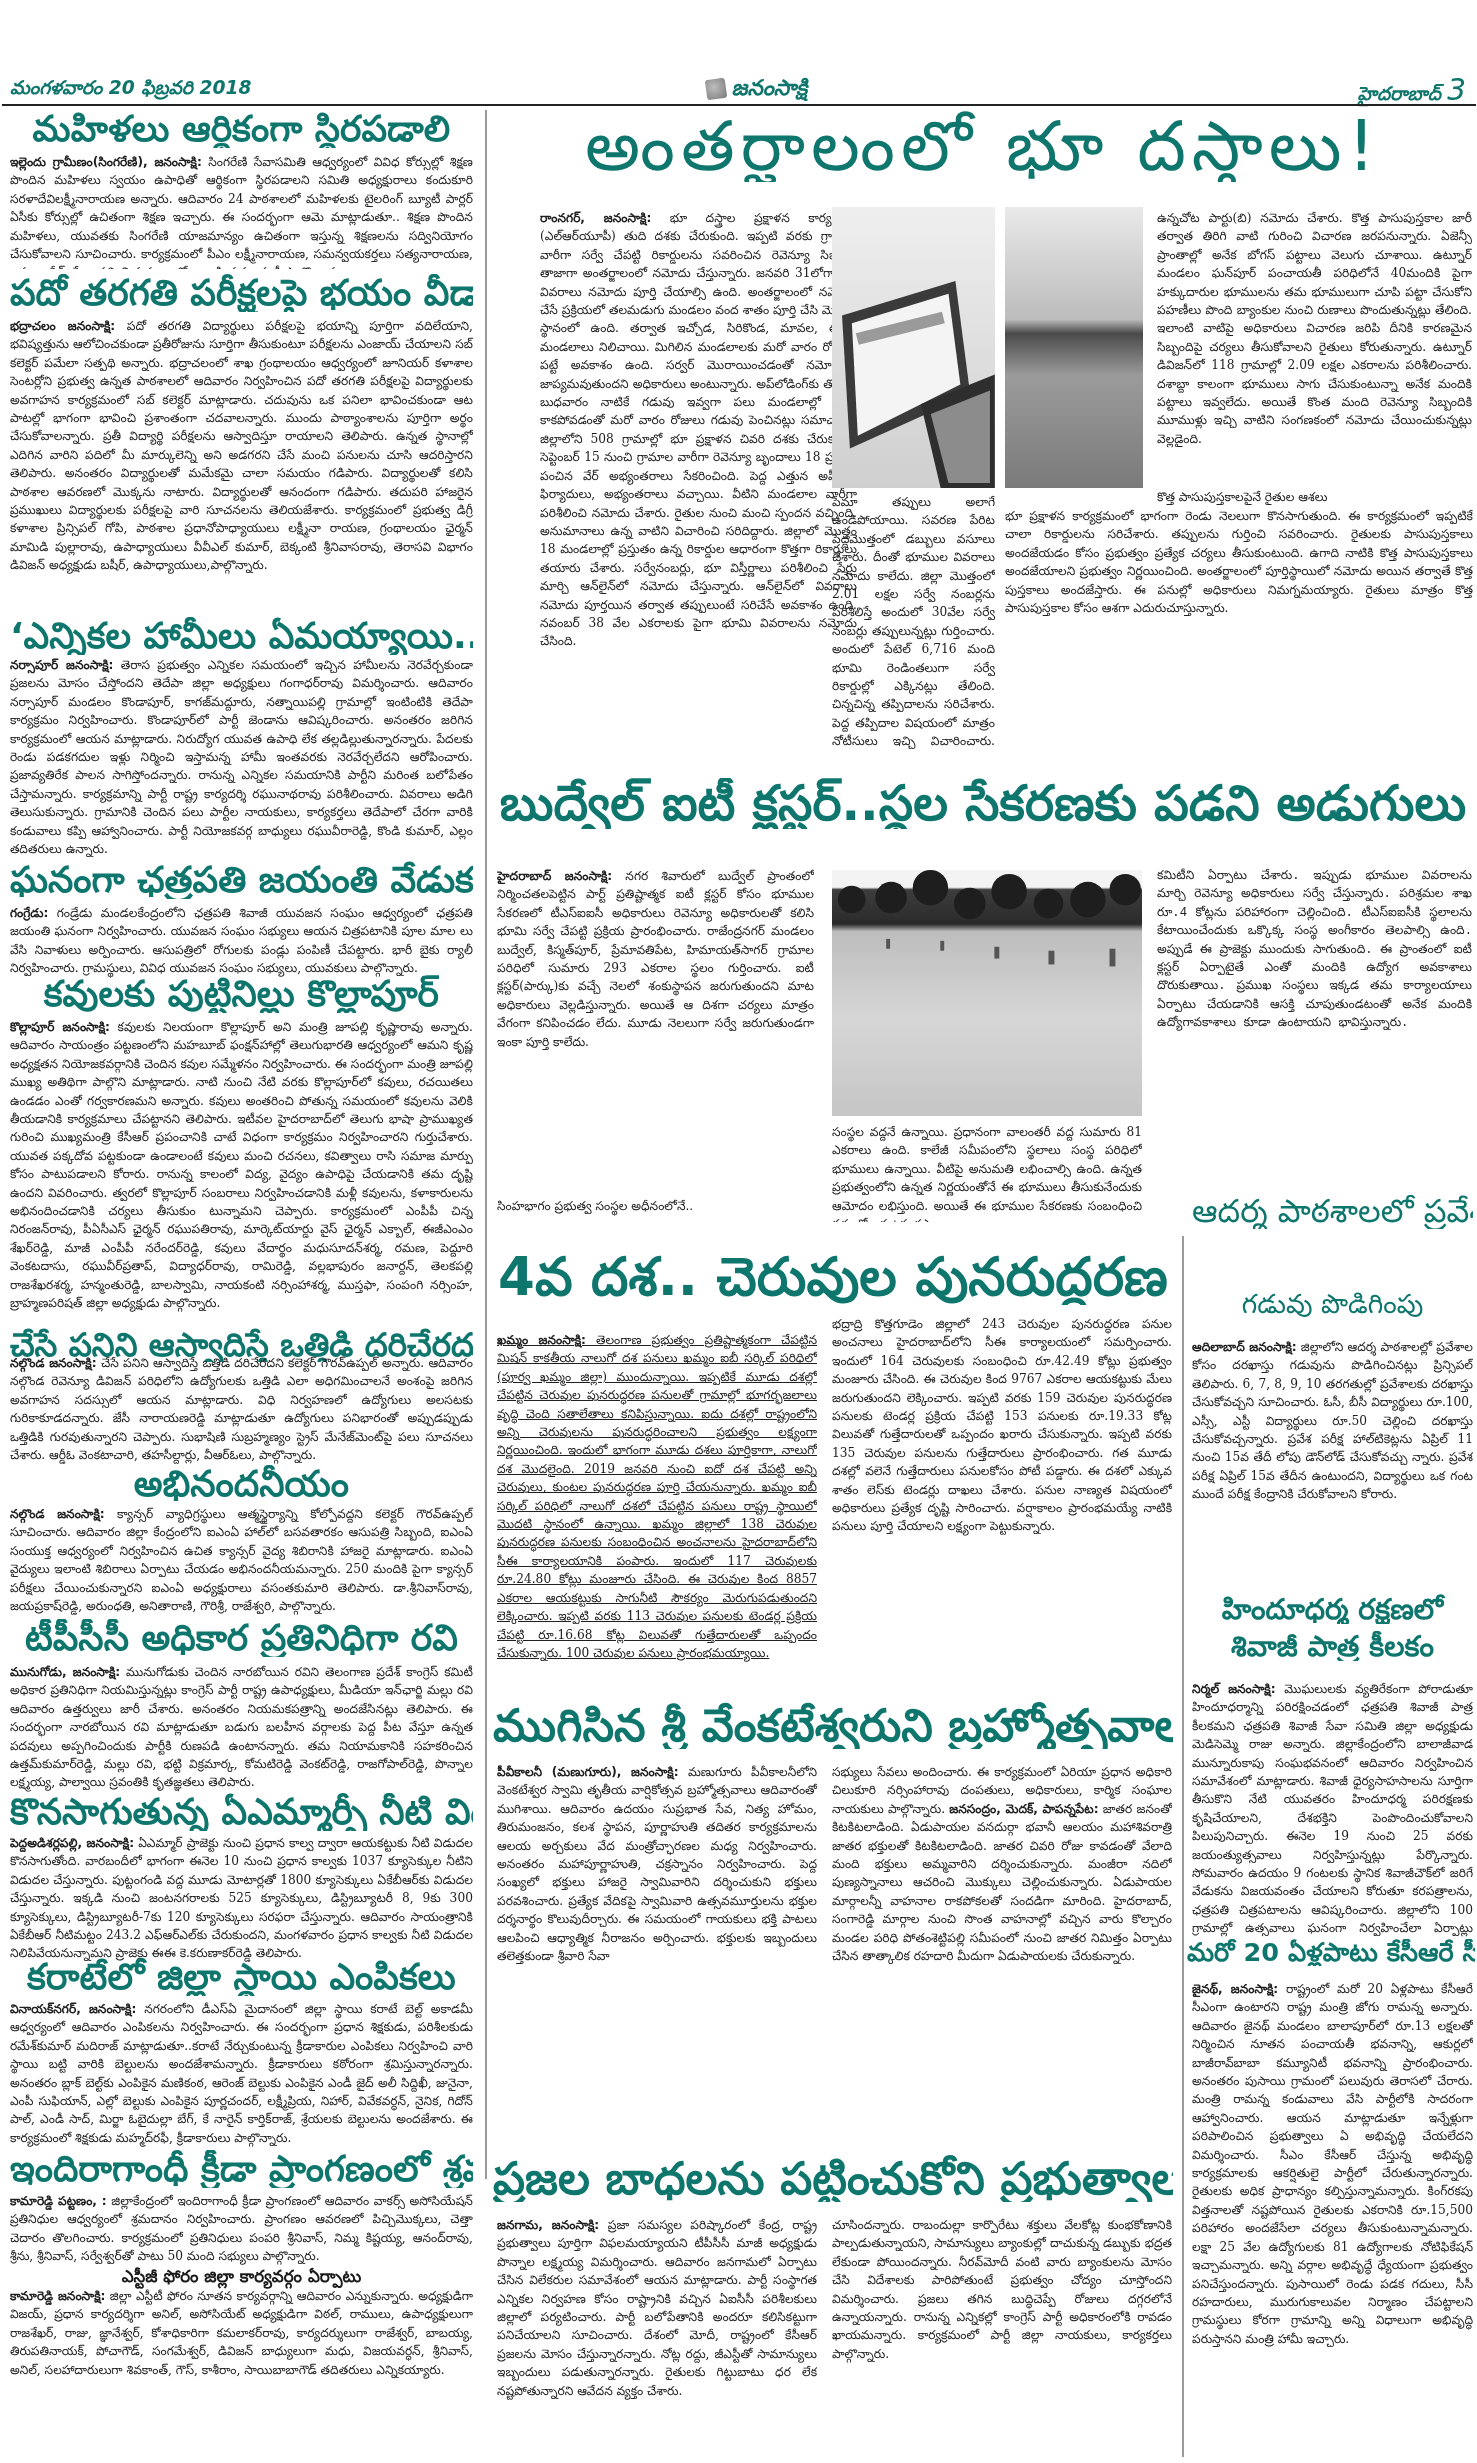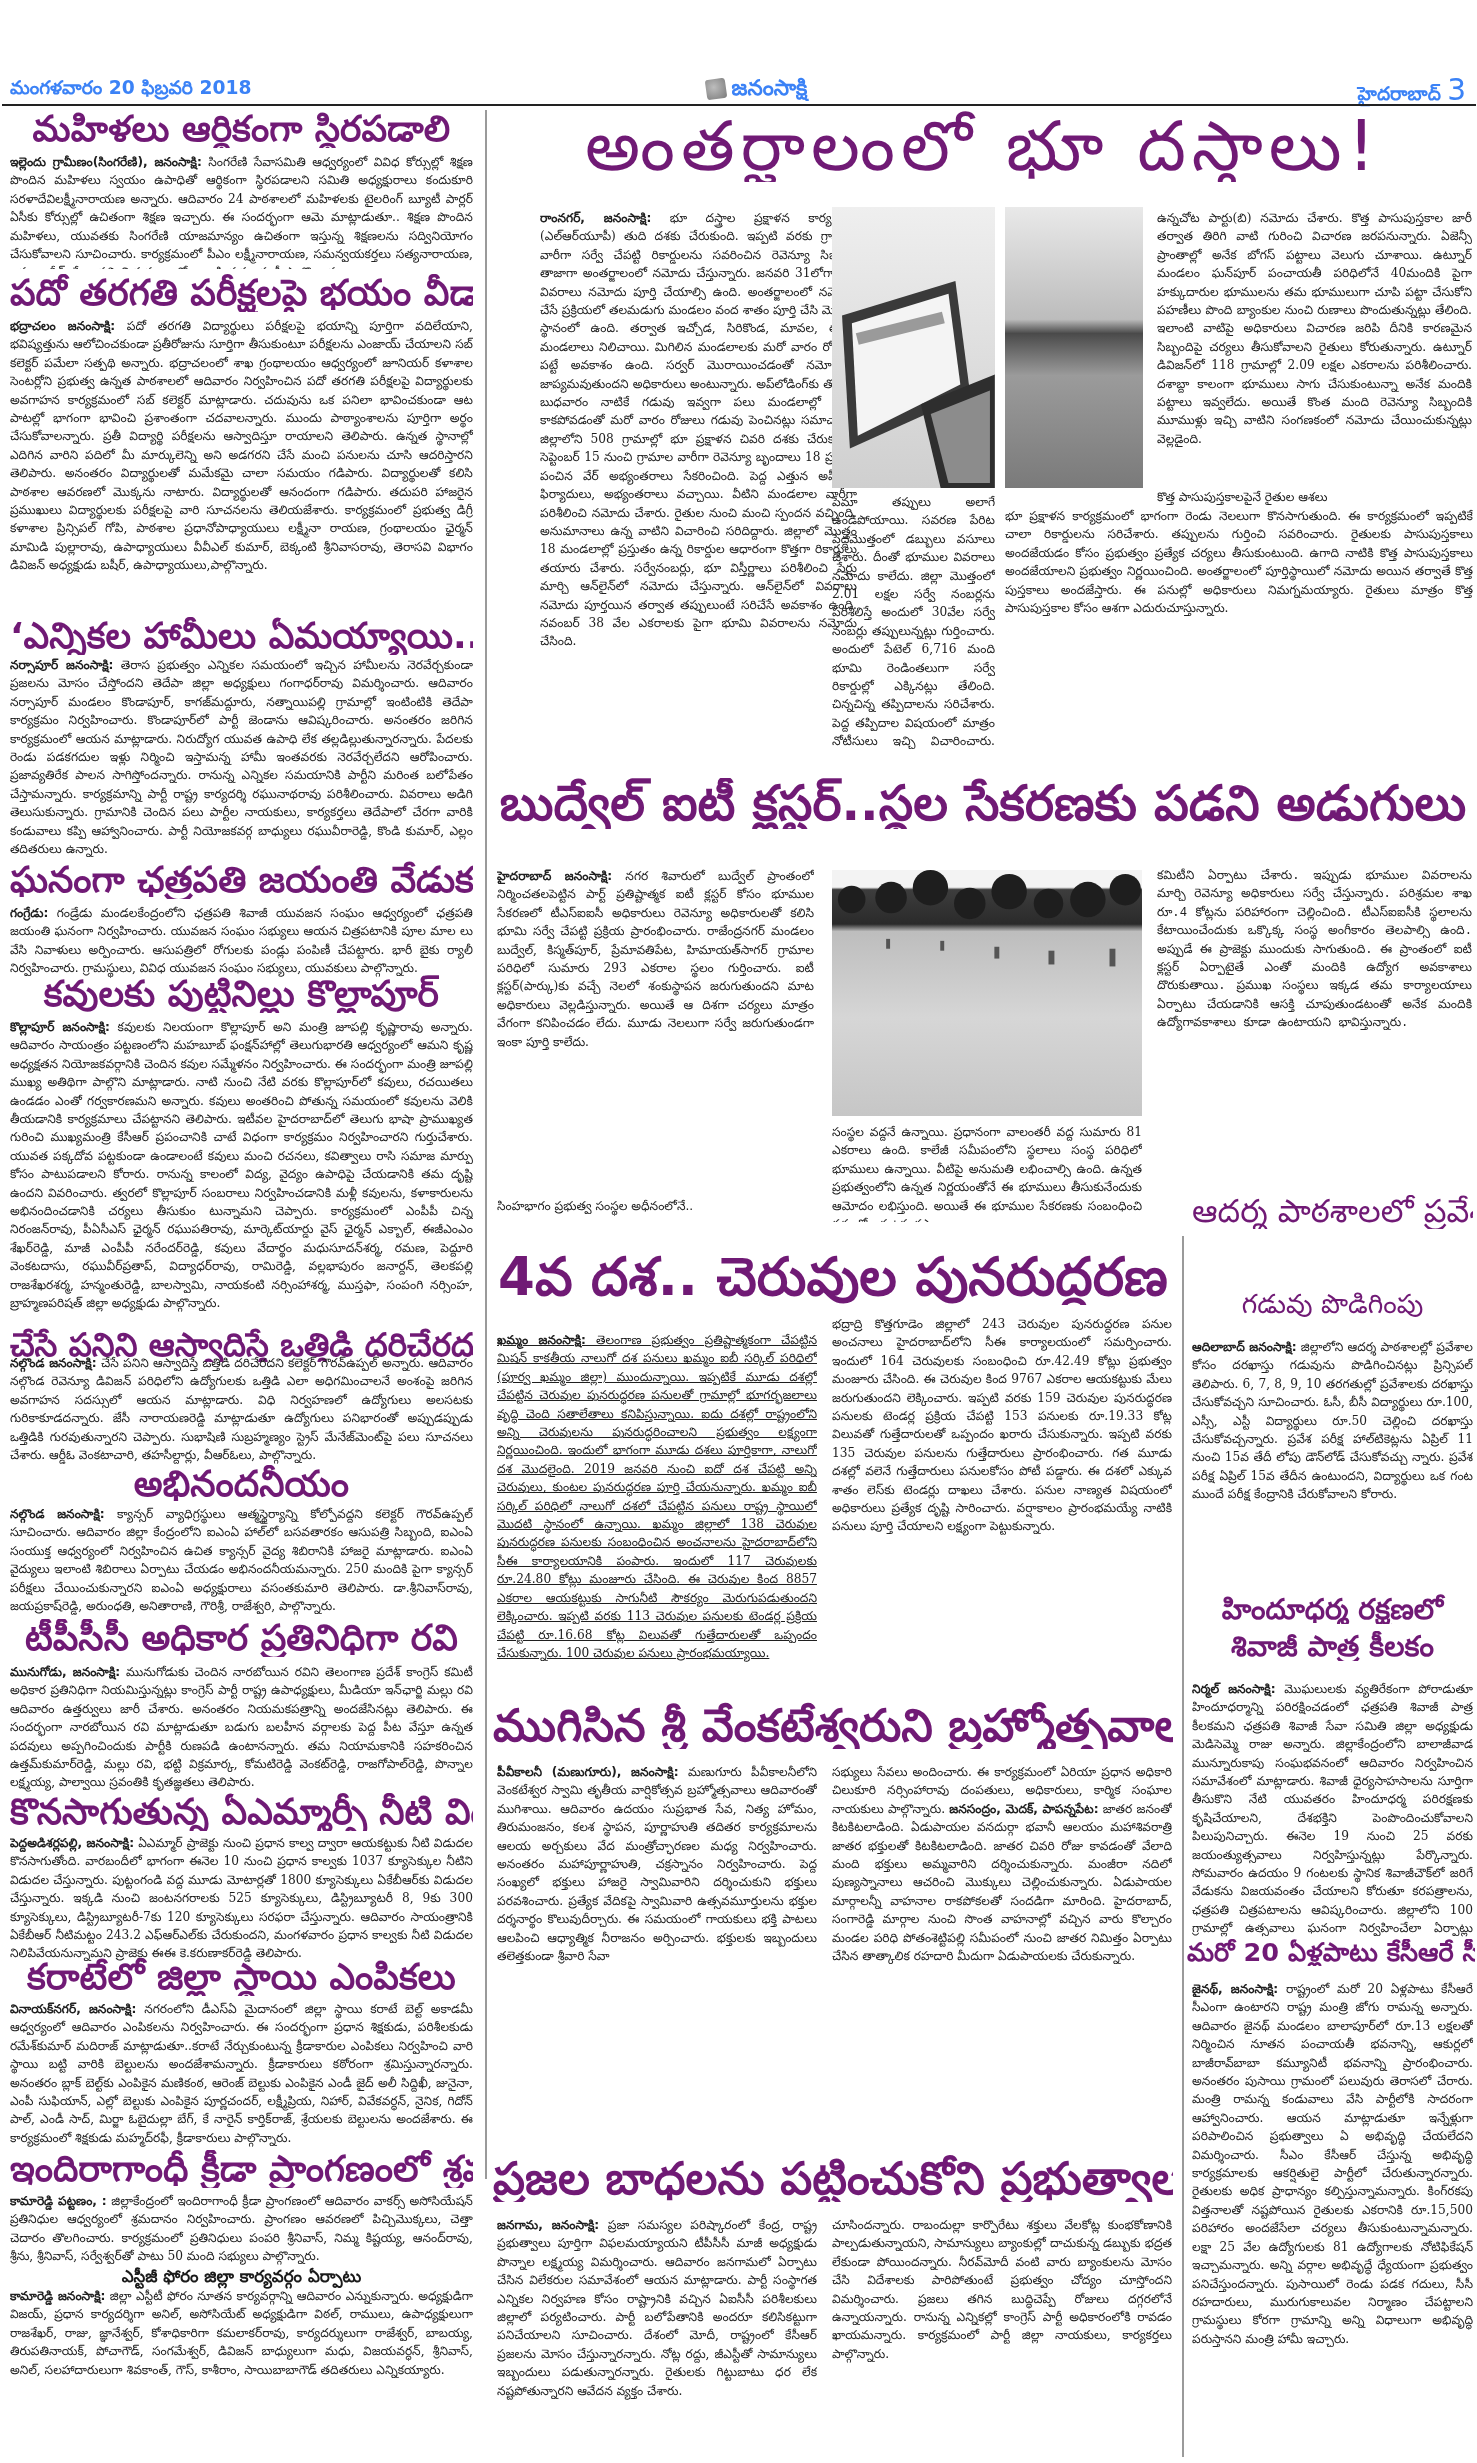--- a/index.html
+++ b/index.html
@@ -1,22 +1,22 @@
 <!DOCTYPE html>
 <html><head>
 <meta charset="utf-8">
 <style>
   html, body { margin:0; padding:0; background:#ffffff; }
   body { width:1478px; height:2464px; position:relative; overflow:hidden;
          font-family:"DejaVu Serif", serif; color:#1a1a1a; }
   .abs { position:absolute; }
-  .hdr-text { font-family:"DejaVu Sans", sans-serif; font-weight:bold; font-size:18.7px; color:#3b82f6; }
+  .hdr-text { font-family:"DejaVu Sans", sans-serif; font-weight:bold; font-size:18.7px; color:#0f766e;font-style:italic; }
   .rule { position:absolute; background:#222; }
   .vrule { position:absolute; background:#9a9a9a; width:2px; }
-  .hl { position:absolute; font-family:"DejaVu Sans", sans-serif; font-weight:bold; color:#701a75;
+  .hl { position:absolute; font-family:"DejaVu Sans", sans-serif; font-weight:bold; color:#0f766e;
         text-align:center; white-space:nowrap; overflow:hidden; line-height:1.05; }
   .hl-xl { font-size:69px; font-weight:normal; letter-spacing:5.9px; }
   .hl-l { font-size:51px; }
   .hl-m { font-size:36px; }
   .hl-s { font-size:27.6px; }
   .sub { position:absolute; font-family:"DejaVu Sans", sans-serif; font-weight:bold; font-size:16.7px; text-align:center; white-space:nowrap; }
   .body { position:absolute; font-size:12.2px; line-height:18.4px; text-align:justify; color:#202020; overflow:hidden; }
   .body .dl { font-weight:bold; font-family:"DejaVu Sans", sans-serif; }
   .photo { position:absolute; overflow:hidden; }
   .photo-computer { background:linear-gradient(180deg,#efefef 0%,#e2e2e2 40%,#cfcfcf 100%); }

